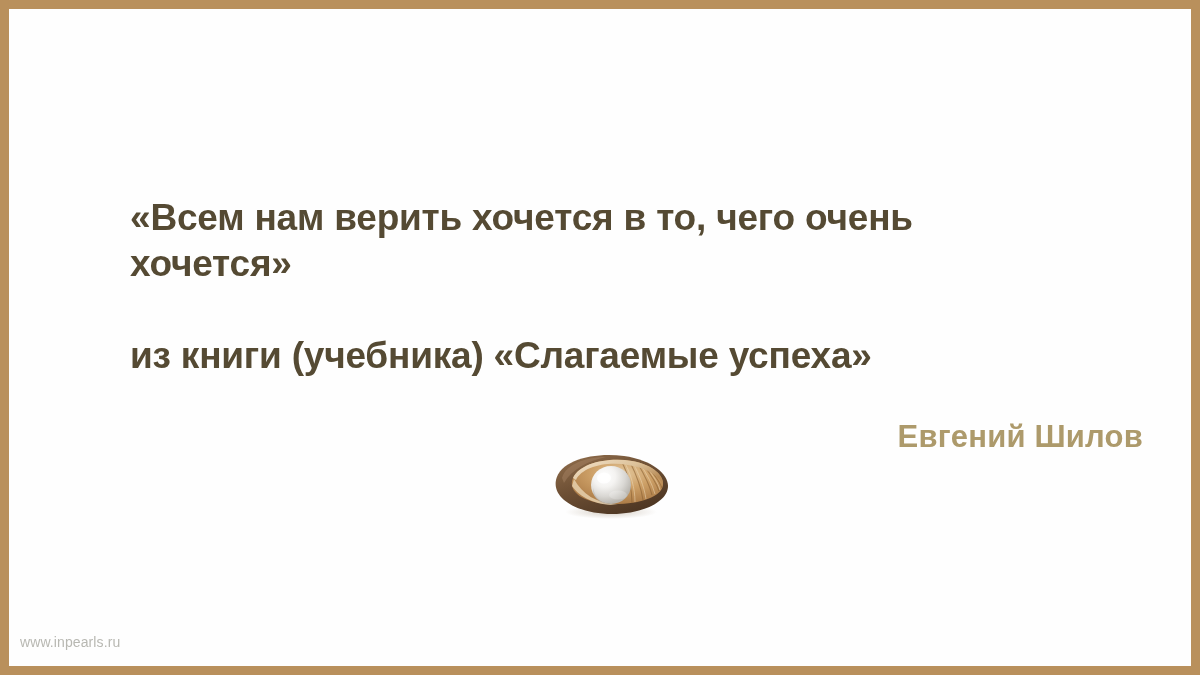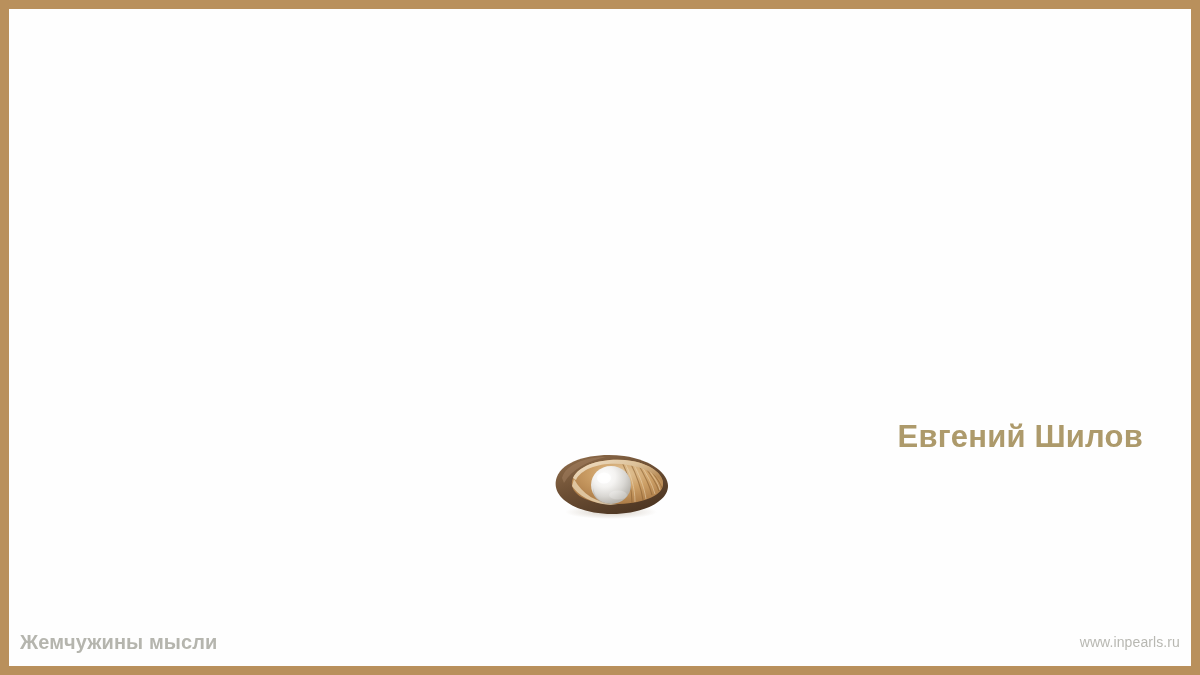--- a/index.html
+++ b/index.html
@@ -94,20 +94,24 @@
     font-weight: normal;
     font-size: 14px;
     color: #b8b8b2;
   }
 </style>
 </head>
 <body>
 
 <div id="card">
 
+  <div id="quote-block">
+    <div class="quote-line" id="quote-text">«Всем нам верить хочется в то, чего очень хочется»</div>
+    <div class="quote-line" id="quote-source">из книги (учебника) «Слагаемые успеха»</div>
+  </div>
 
   <div id="author">Евгений Шилов</div>
 
   <div id="shell-figure">
     <svg viewBox="0 0 122 70" xmlns="http://www.w3.org/2000/svg" aria-hidden="true">
       <defs>
         <radialGradient id="gInner" cx="55%" cy="30%" r="75%">
           <stop offset="0%" stop-color="#e3c79c"></stop>
           <stop offset="45%" stop-color="#cda067"></stop>
           <stop offset="100%" stop-color="#a77642"></stop>
@@ -161,17 +165,16 @@
       <path d="M12 28 C16 14 36 7 56 7 C38 11 22 19 14 33 Z" fill="#a98565" opacity="0.45"></path>
 
       <ellipse cx="61" cy="35" rx="20" ry="19" fill="url(#gPearl)"></ellipse>
       <ellipse cx="54" cy="28" rx="7" ry="5.5" fill="#ffffff" opacity="0.85"></ellipse>
       <ellipse cx="68" cy="45" rx="9" ry="4.5" fill="#ffffff" opacity="0.22"></ellipse>
       <path d="M43 38 C45 48 52 54 61 54 C50 55 42 48 43 38 Z" fill="#b3b0ab" opacity="0.45"></path>
     </svg>
   </div>
 
   <div id="footer">
-    <span class="footer-text" id="footer-brand">Жемчужины мысли</span>
     <span class="footer-text" id="footer-site">www.inpearls.ru</span>
   </div>
 
 </div>
 
 </body></html>

